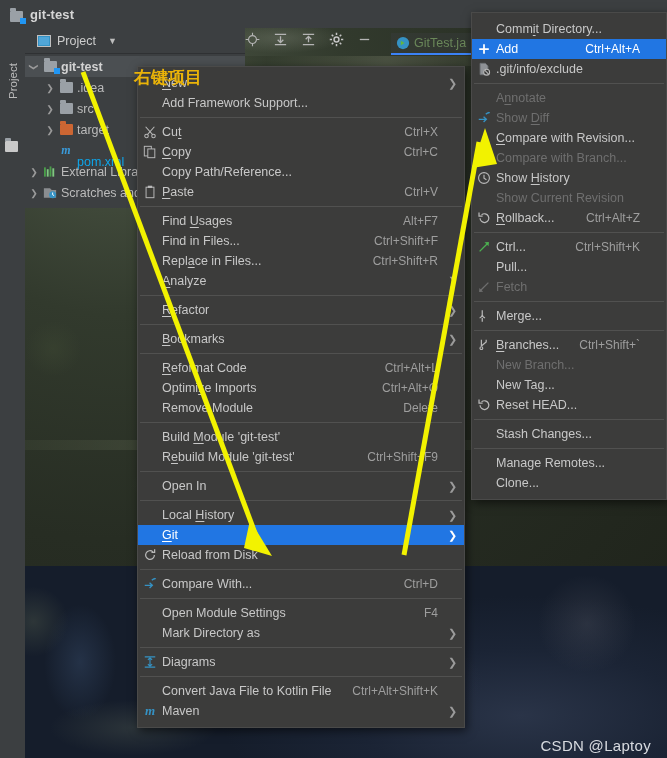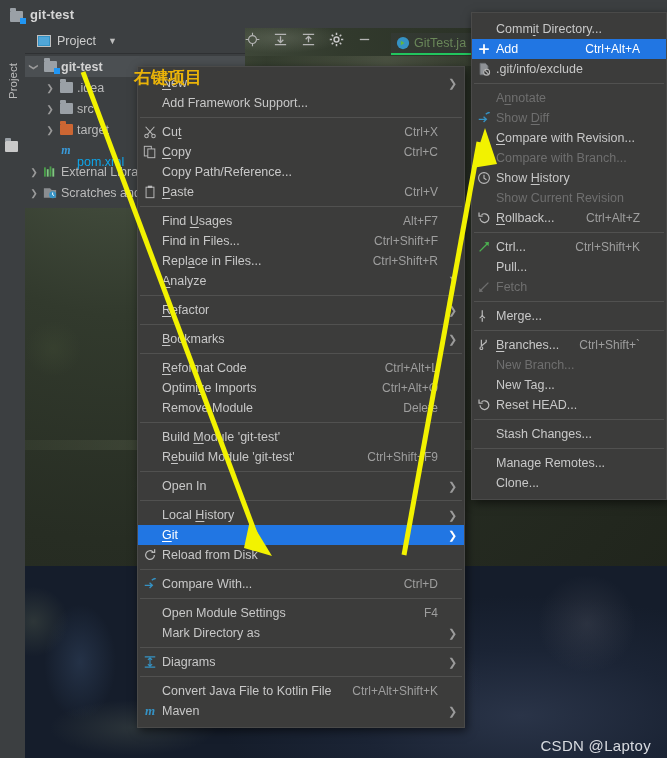--- a/index.html
+++ b/index.html
@@ -94,21 +94,21 @@
 
   .tool-actions {
     position: absolute; left: 245px; top: 32px;
     display: flex; align-items: center; gap: 13px;
   }
 
   .editor-tab {
     position: absolute; left: 391px; top: 33px;
     height: 22px; padding: 0 6px 0 5px;
     display: flex; align-items: center; gap: 4px;
-    border-bottom: 2px solid #22c55e;
+    border-bottom: 2px solid #3b82f6;
     background: rgba(60,63,65,.35);
     overflow: hidden;
   }
   .editor-tab-label { color: #6a8759; font-size: 12.5px; white-space: nowrap; }
 
   
   .tree { position: absolute; left: 25px; top: 56px; width: 220px; }
   .tree-row {
     height: 21px; display: flex; align-items: center;
     color: #bbbbbb; font-size: 12.5px; white-space: nowrap;

